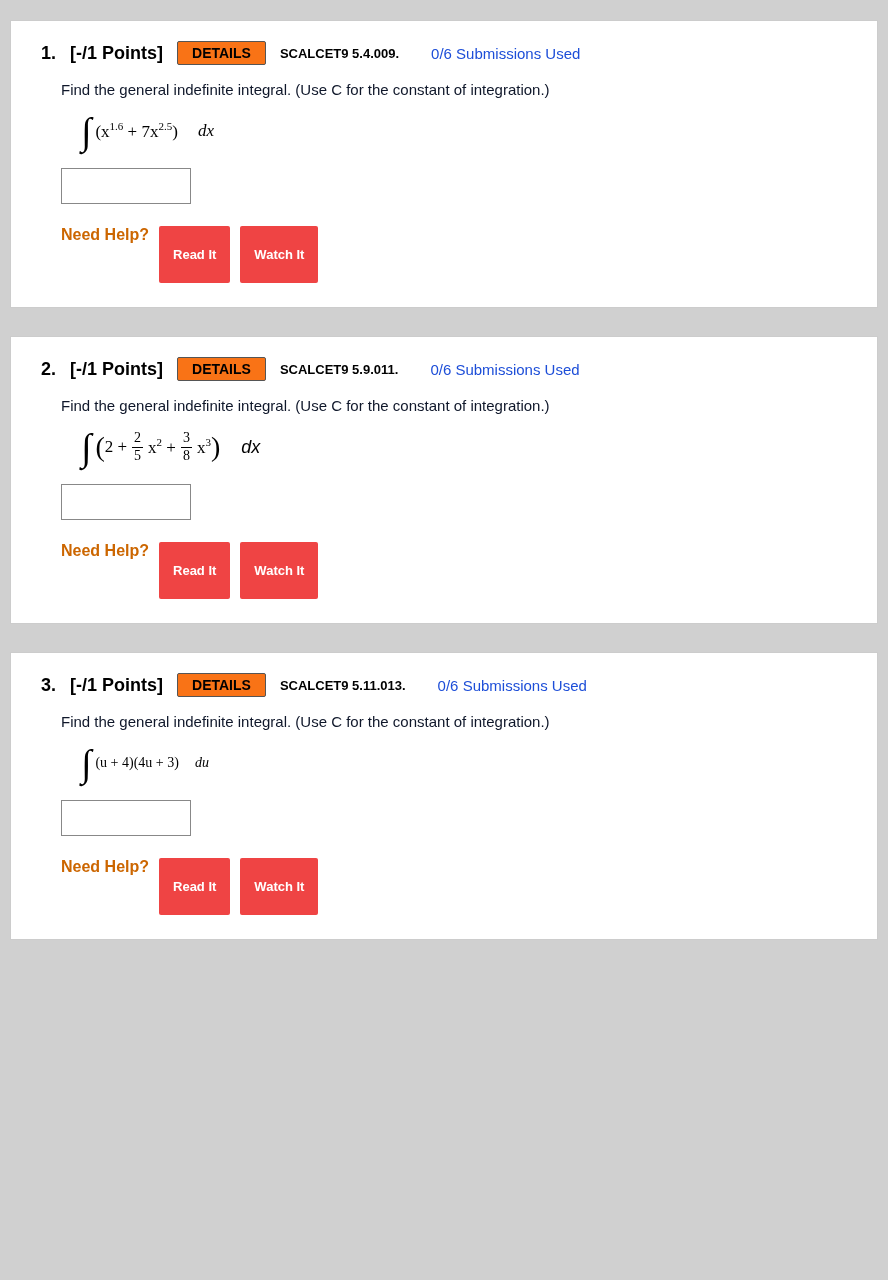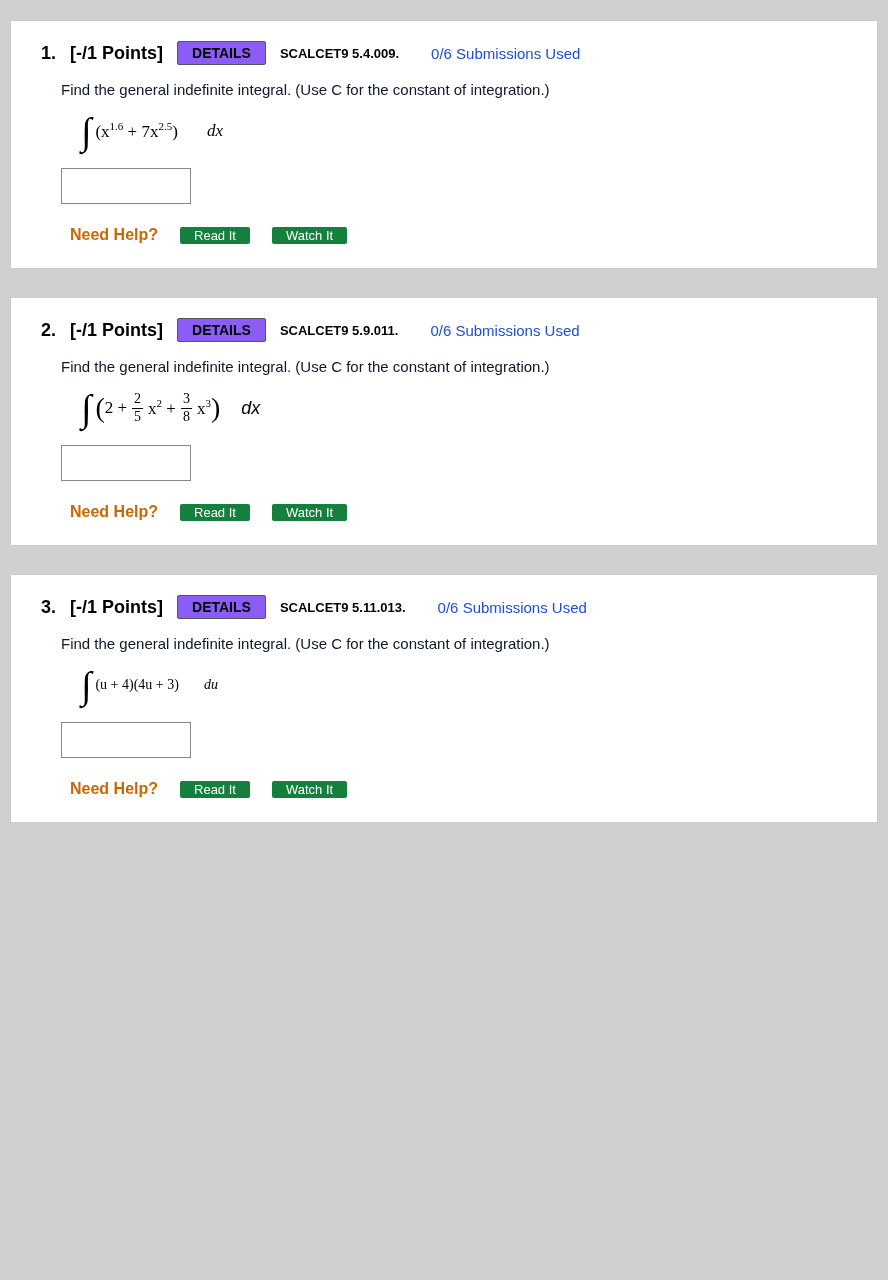--- a/index.html
+++ b/index.html
@@ -23,21 +23,21 @@
       margin-bottom: 16px;
     }
     .problem-number {
       font-size: 18px;
       font-weight: bold;
       color: #000;
       white-space: nowrap;
     }
     .details-btn {
       border: 1px solid #555;
-      background: #8b5cf6;
+      background: #f97316;
       padding: 3px 14px;
       font-size: 14px;
       font-weight: bold;
       cursor: pointer;
       border-radius: 2px;
     }
     .problem-code {
       font-size: 13px;
       font-weight: bold;
       color: #000;
@@ -66,55 +66,53 @@
       font-size: 38px;
       margin-right: 4px;
       line-height: 1;
       font-family: 'Times New Roman', serif;
     }
     .math-expr {
       font-family: 'Times New Roman', serif;
       font-size: 17px;
       display: flex;
       align-items: center;
-      gap: 9px;
+      gap: 0;
     }
     .sup {
       font-size: 11px;
       vertical-align: super;
     }
     .dx {
       font-style: italic;
       margin-left: 16px;
     }
     .answer-box {
       border: 1px solid #888;
       width: 130px;
       height: 36px;
       background: #fff;
       margin-bottom: 22px;
     }
     .need-help-row {
       display: flex;
-      align-items: center;
-      gap: 22px;
-      margin-left: 9px;
+      gap: 10px;
     }
     .need-help-label {
       font-size: 16px;
       font-weight: bold;
       color: #cc6600;
     }
     .help-btn {
-      background: #15803d;
+      background: #ef4444;
       color: #fff;
       border: none;
-      padding: 1px 14px;
+      padding: 21px 14px;
       font-size: 13px;
-      font-weight: normal;
+      font-weight: bold;
       cursor: pointer;
       border-radius: 2px;
     }
     
     .frac {
       display: inline-flex;
       flex-direction: column;
       align-items: center;
       vertical-align: middle;
       font-size: 14px;

